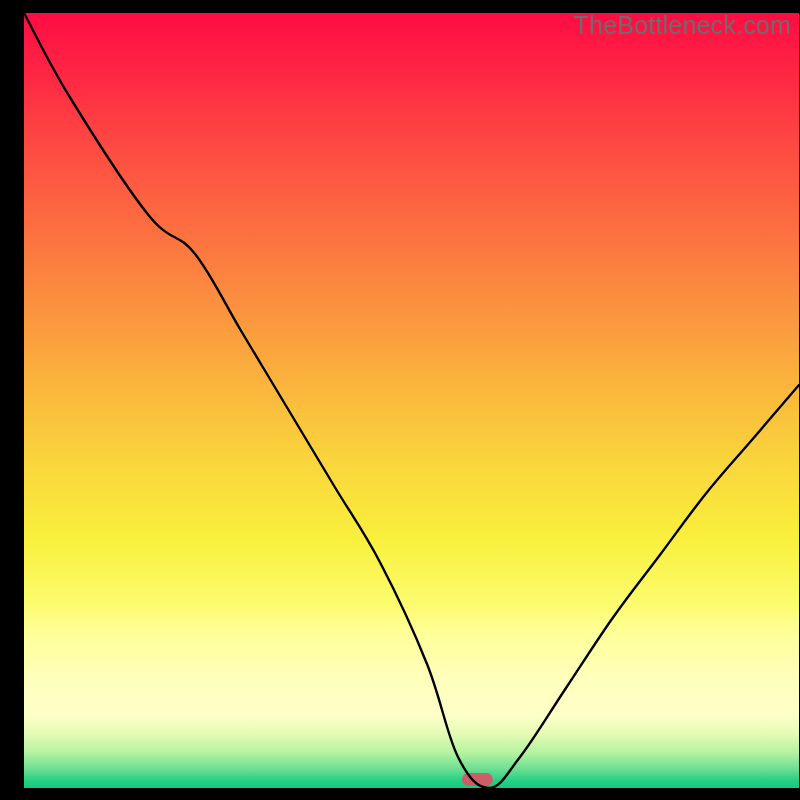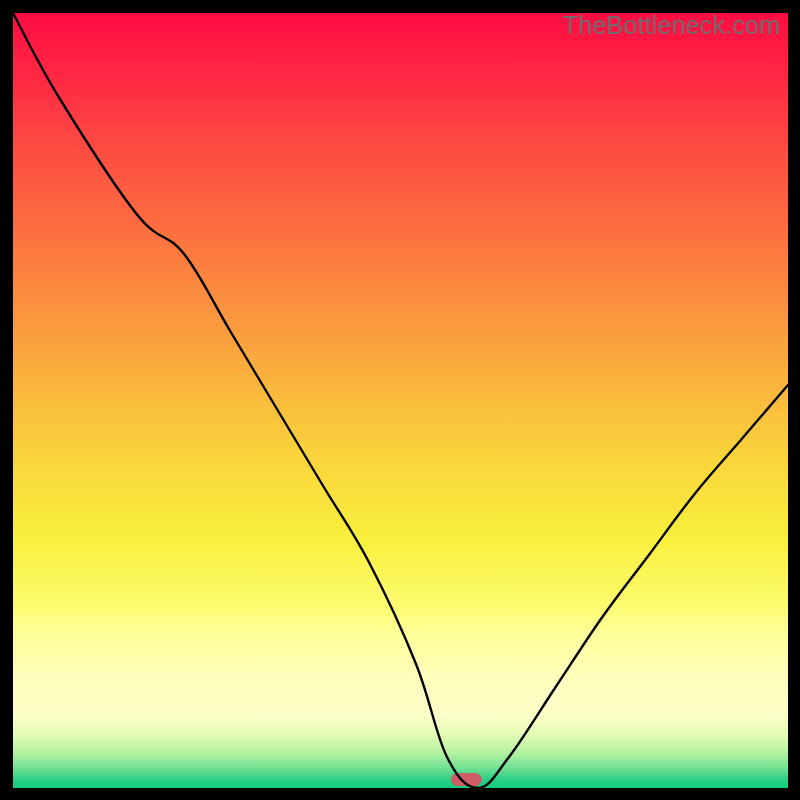--- a/index.html
+++ b/index.html
@@ -5,21 +5,21 @@
   html, body {
     margin: 0;
     padding: 0;
     width: 800px;
     height: 800px;
     background: #000;
     overflow: hidden;
   }
   .frame {
     position: absolute;
-    left: 13px;
+    left: 24px;
     top: 13px;
     width: 775px;
     height: 775px;
     background: #000;
   }
   .watermark {
     position: absolute;
     right: 8px;
     top: -2px;
     font-family: Arial, Helvetica, sans-serif;

